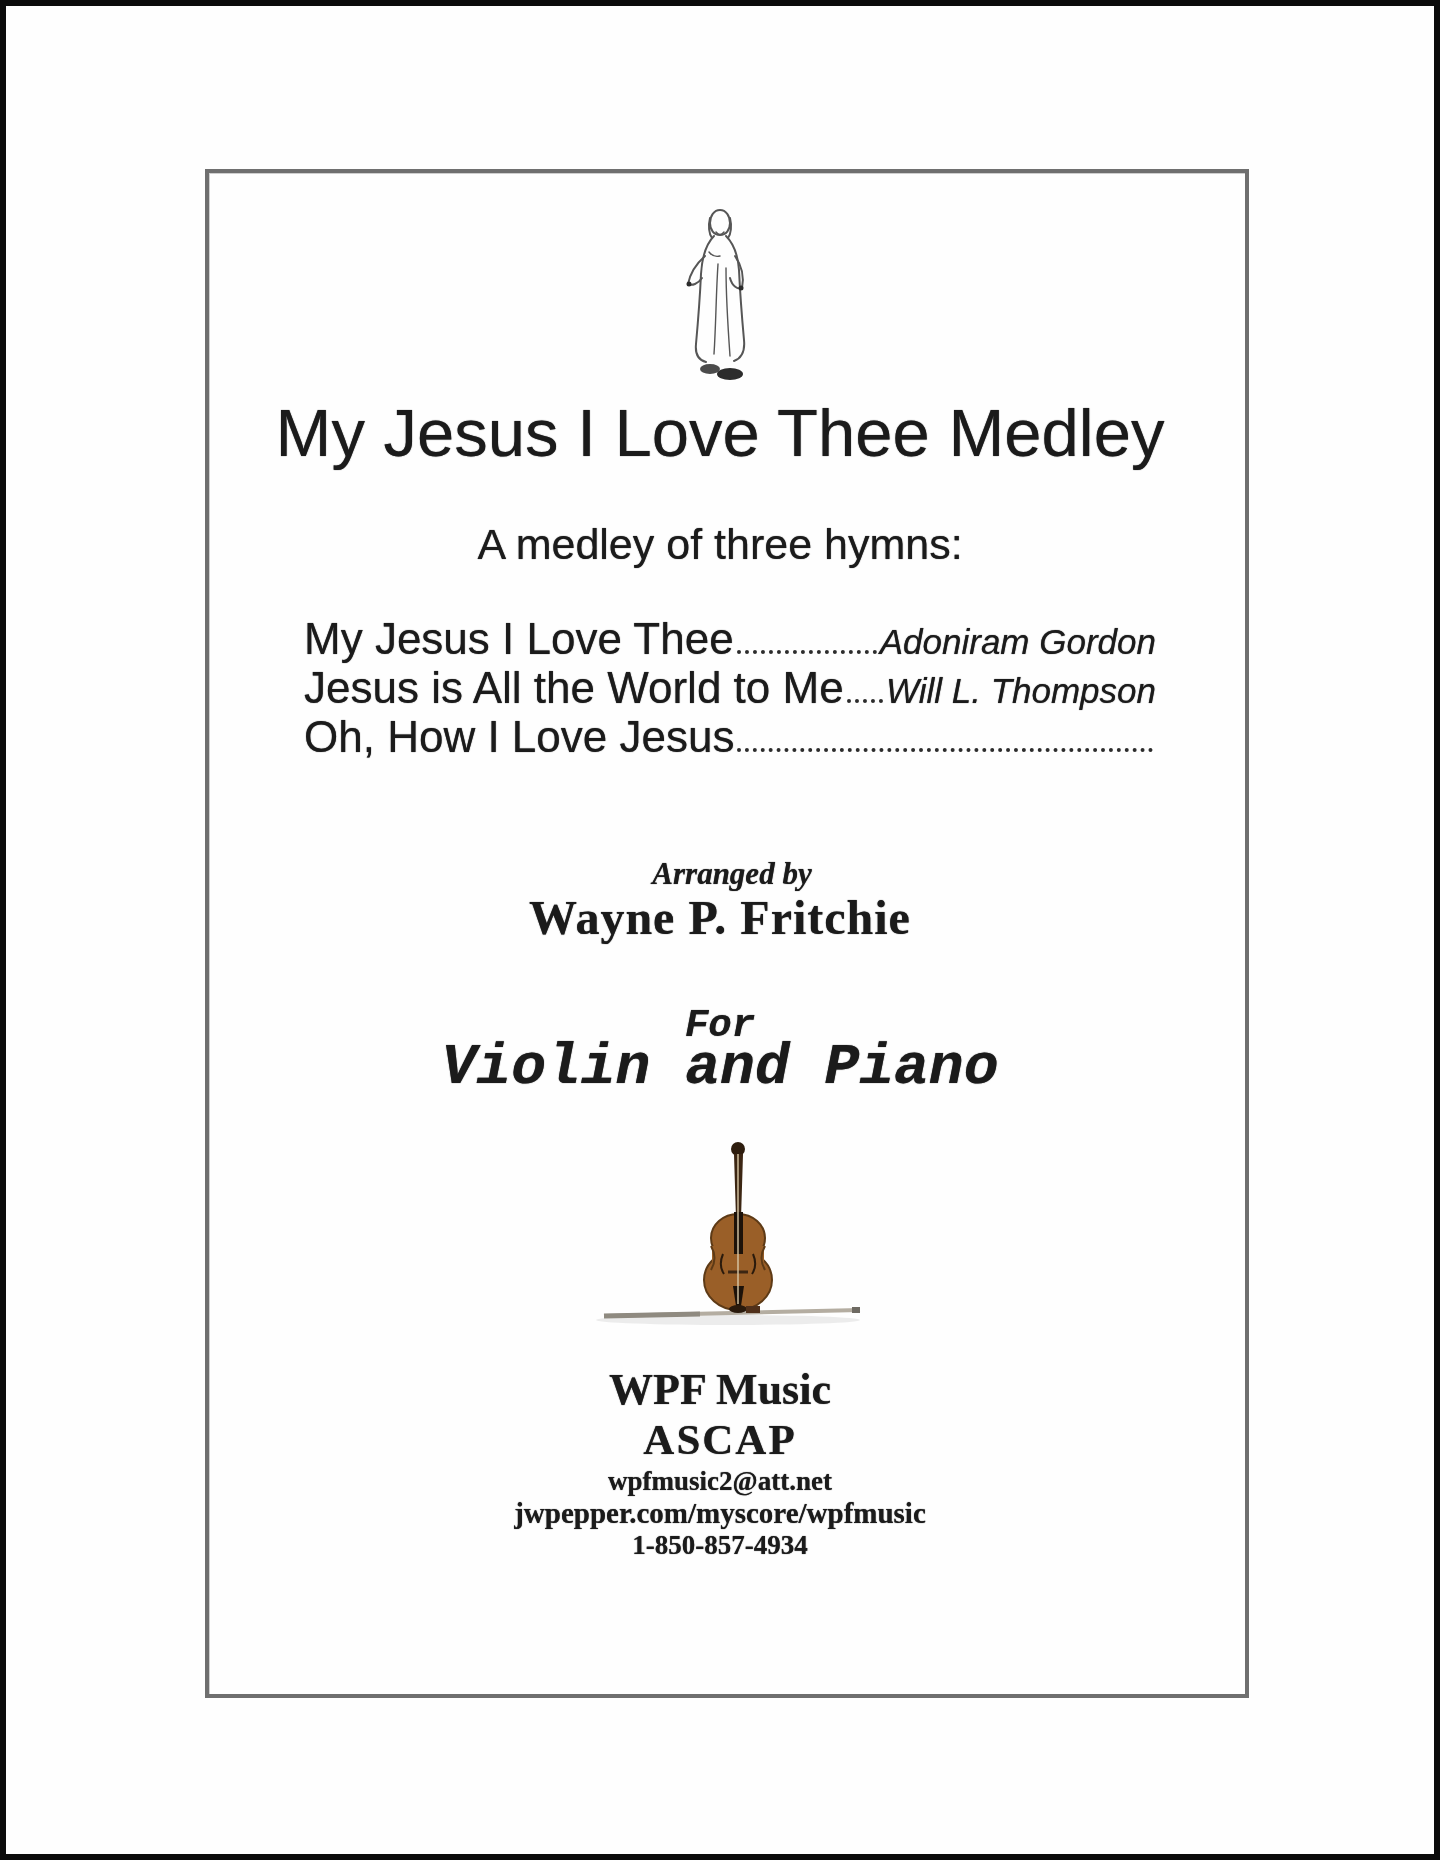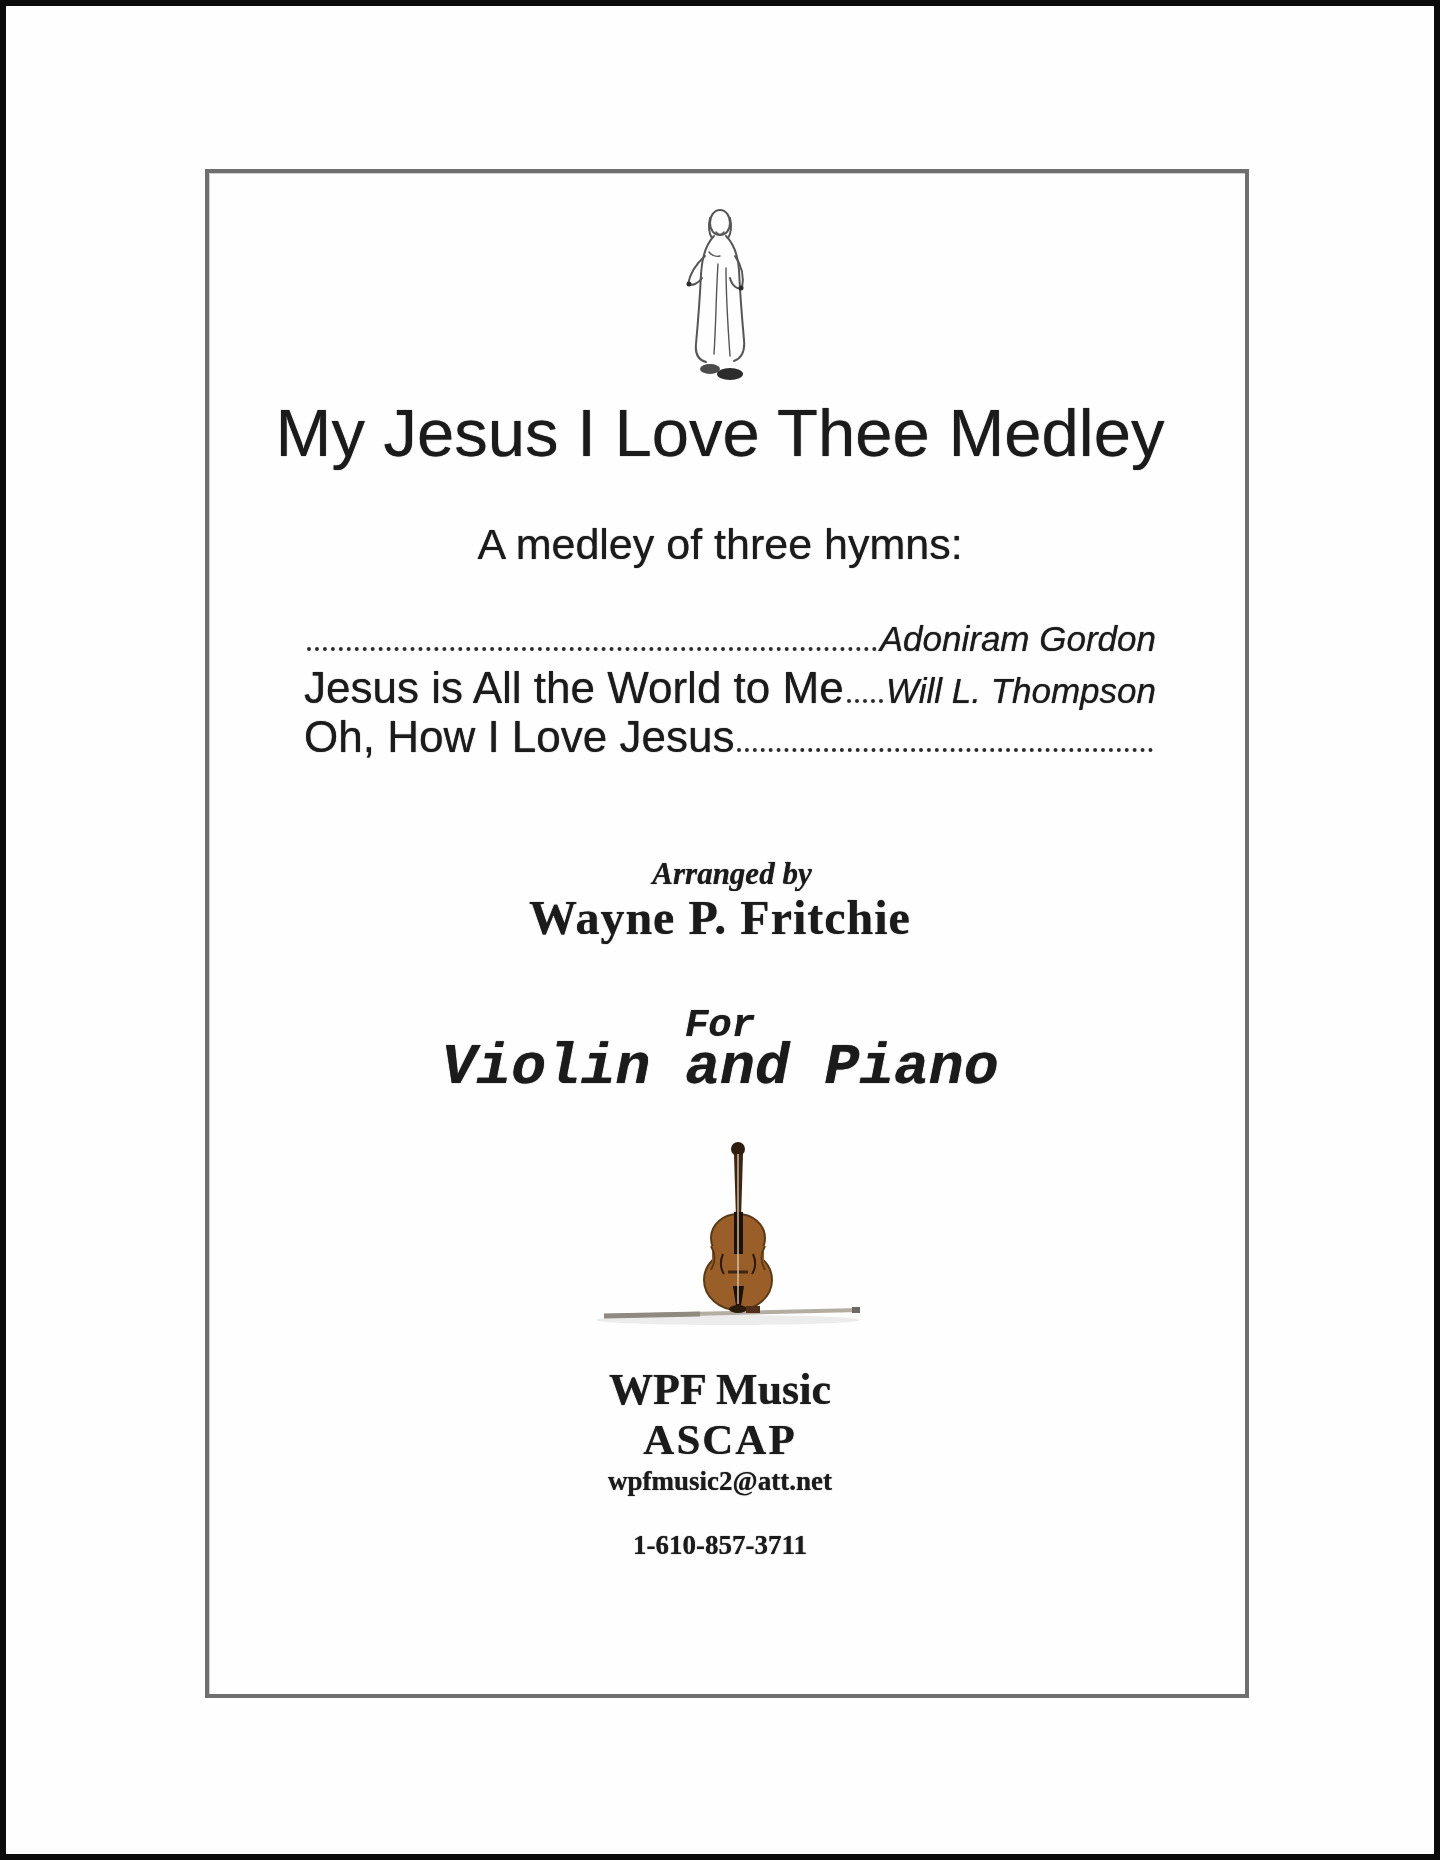--- a/index.html
+++ b/index.html
@@ -73,20 +73,21 @@
         <ellipse cx="58" cy="170" rx="13" ry="6"></ellipse>
       </g>
     </svg>
   </div>
 
   <div class="abs title soft">My Jesus I Love Thee Medley</div>
   <div class="abs subtitle soft">A medley of three hymns:</div>
 
   <div class="hymn-list">
     <div class="hymn-row soft">
+      <span class="hymn-title">My Jesus I Love Thee</span>
       <span class="hymn-leader"></span>
       <span class="hymn-author">Adoniram Gordon</span>
     </div>
     <div class="hymn-row soft">
       <span class="hymn-title">Jesus is All the World to Me</span>
       <span class="hymn-leader"></span>
       <span class="hymn-author">Will L. Thompson</span>
     </div>
     <div class="hymn-row soft">
       <span class="hymn-title">Oh, How I Love Jesus</span>
@@ -129,15 +130,16 @@
 
       <ellipse cx="178" cy="175" rx="9" ry="4" fill="#2a1a0c"></ellipse>
 
       <rect x="186" y="172" width="14" height="7" fill="#50301a"></rect>
     </svg>
   </div>
 
   <div class="abs wpf serif soft">WPF Music</div>
   <div class="abs ascap serif soft">ASCAP</div>
   <div class="abs email serif soft">wpfmusic2@att.net</div>
-  <div class="abs phone serif soft">1-610-857-3711</div>
+  <div class="abs website serif soft">jwpepper.com/myscore/wpfmusic</div>
+  <div class="abs phone serif soft">1-850-857-4934</div>
 
 </div>
 
 </body></html>

